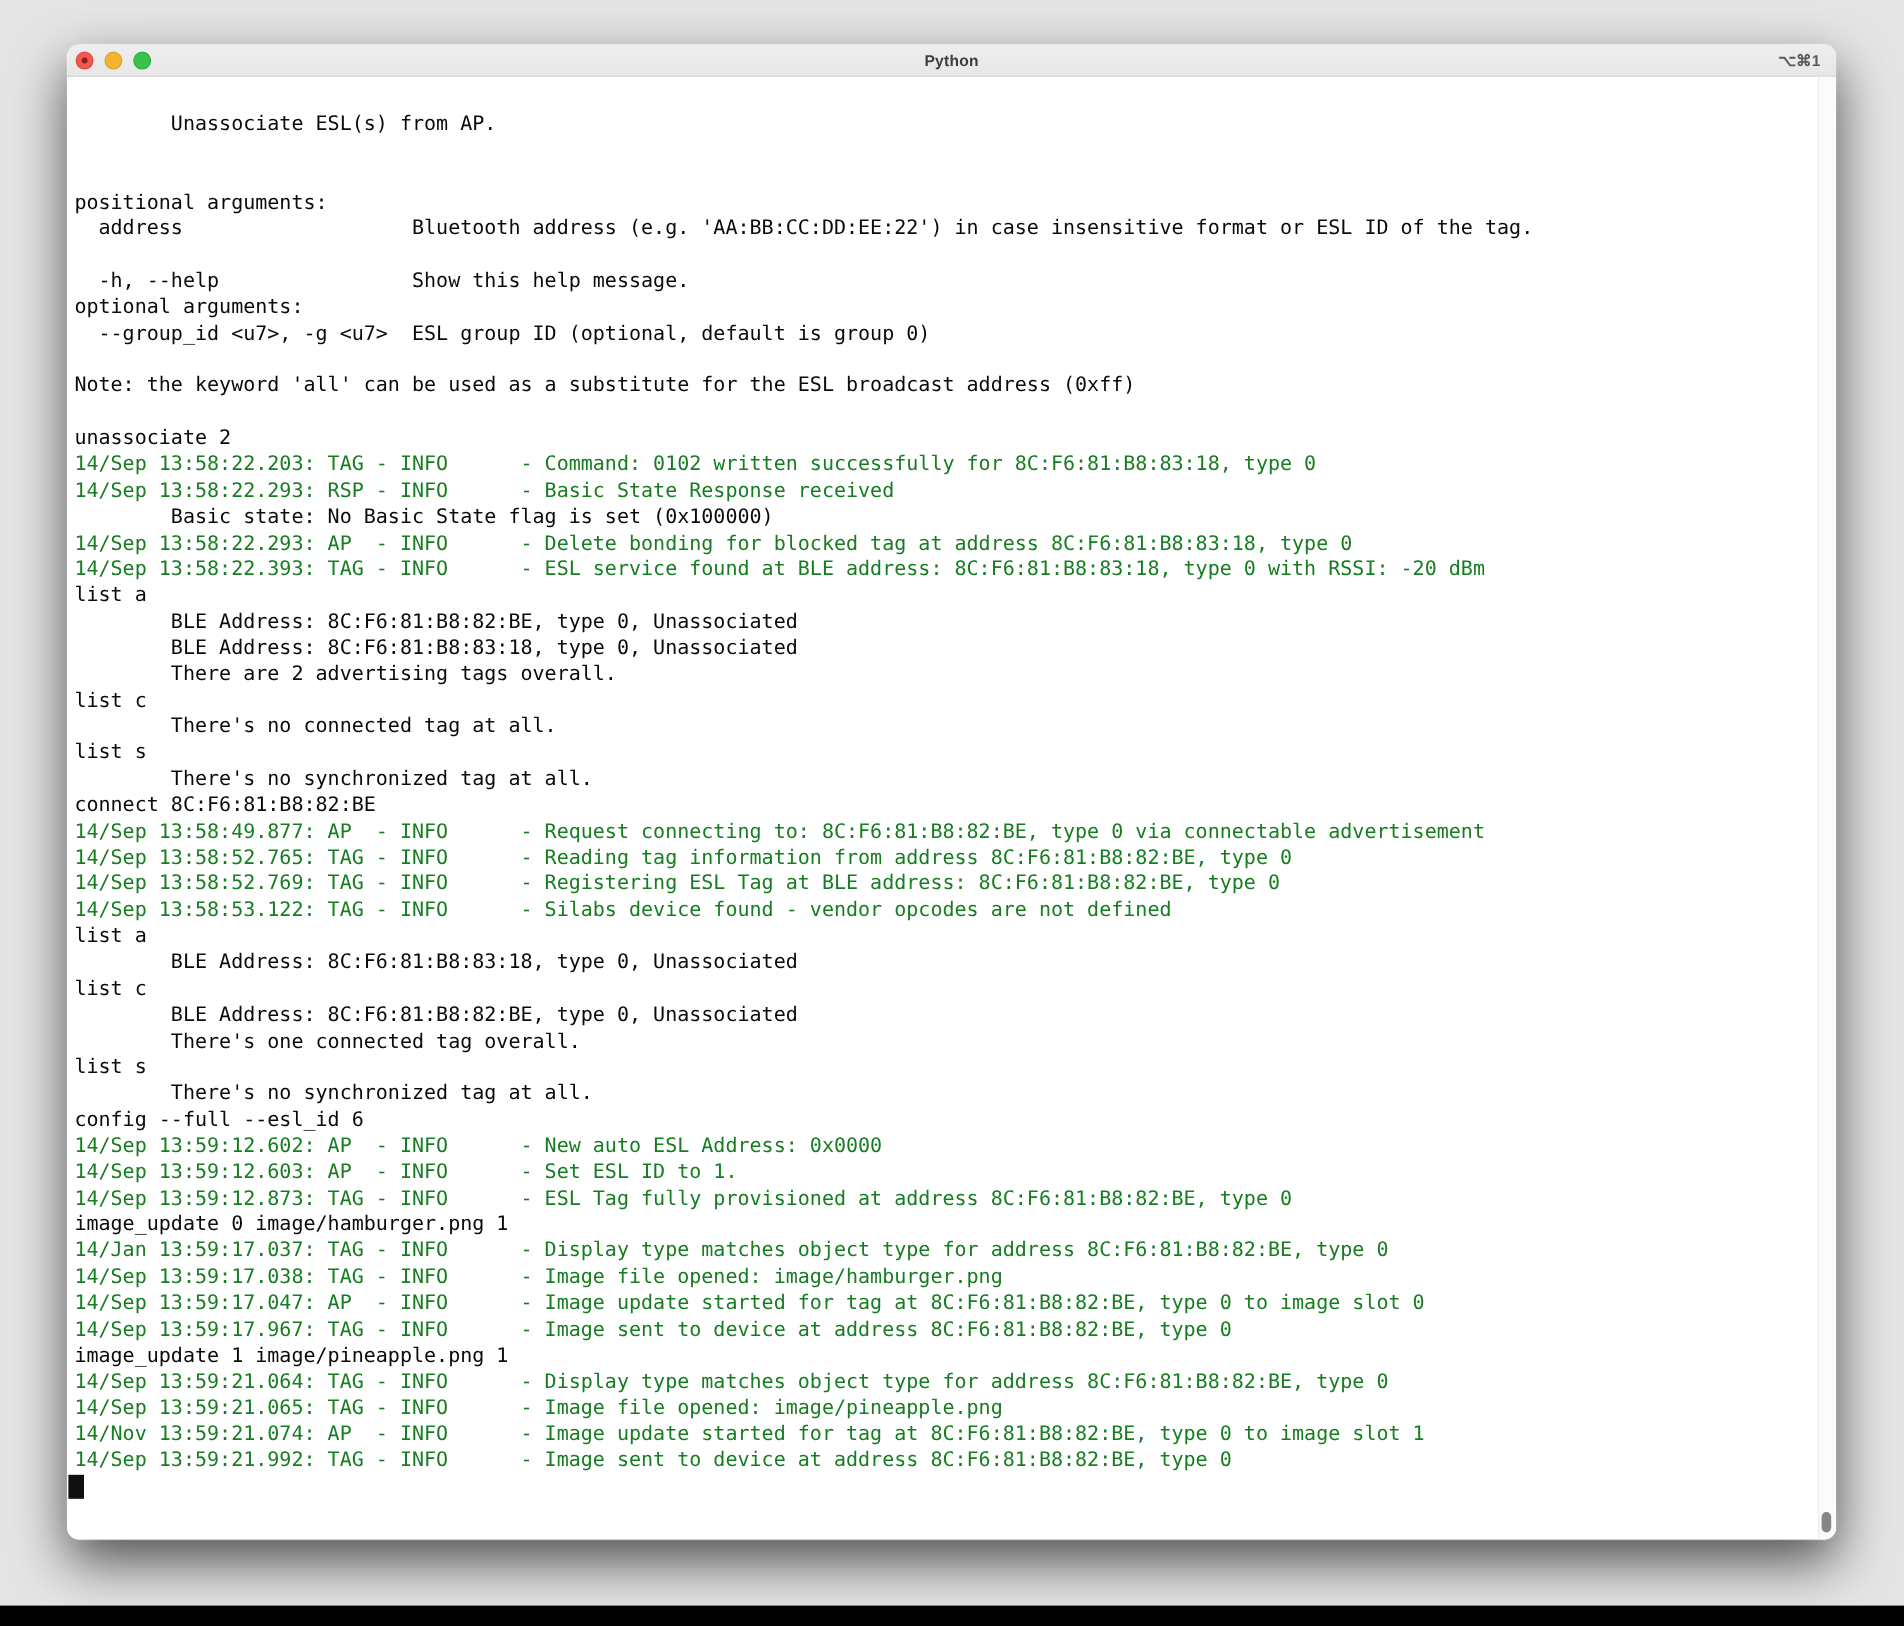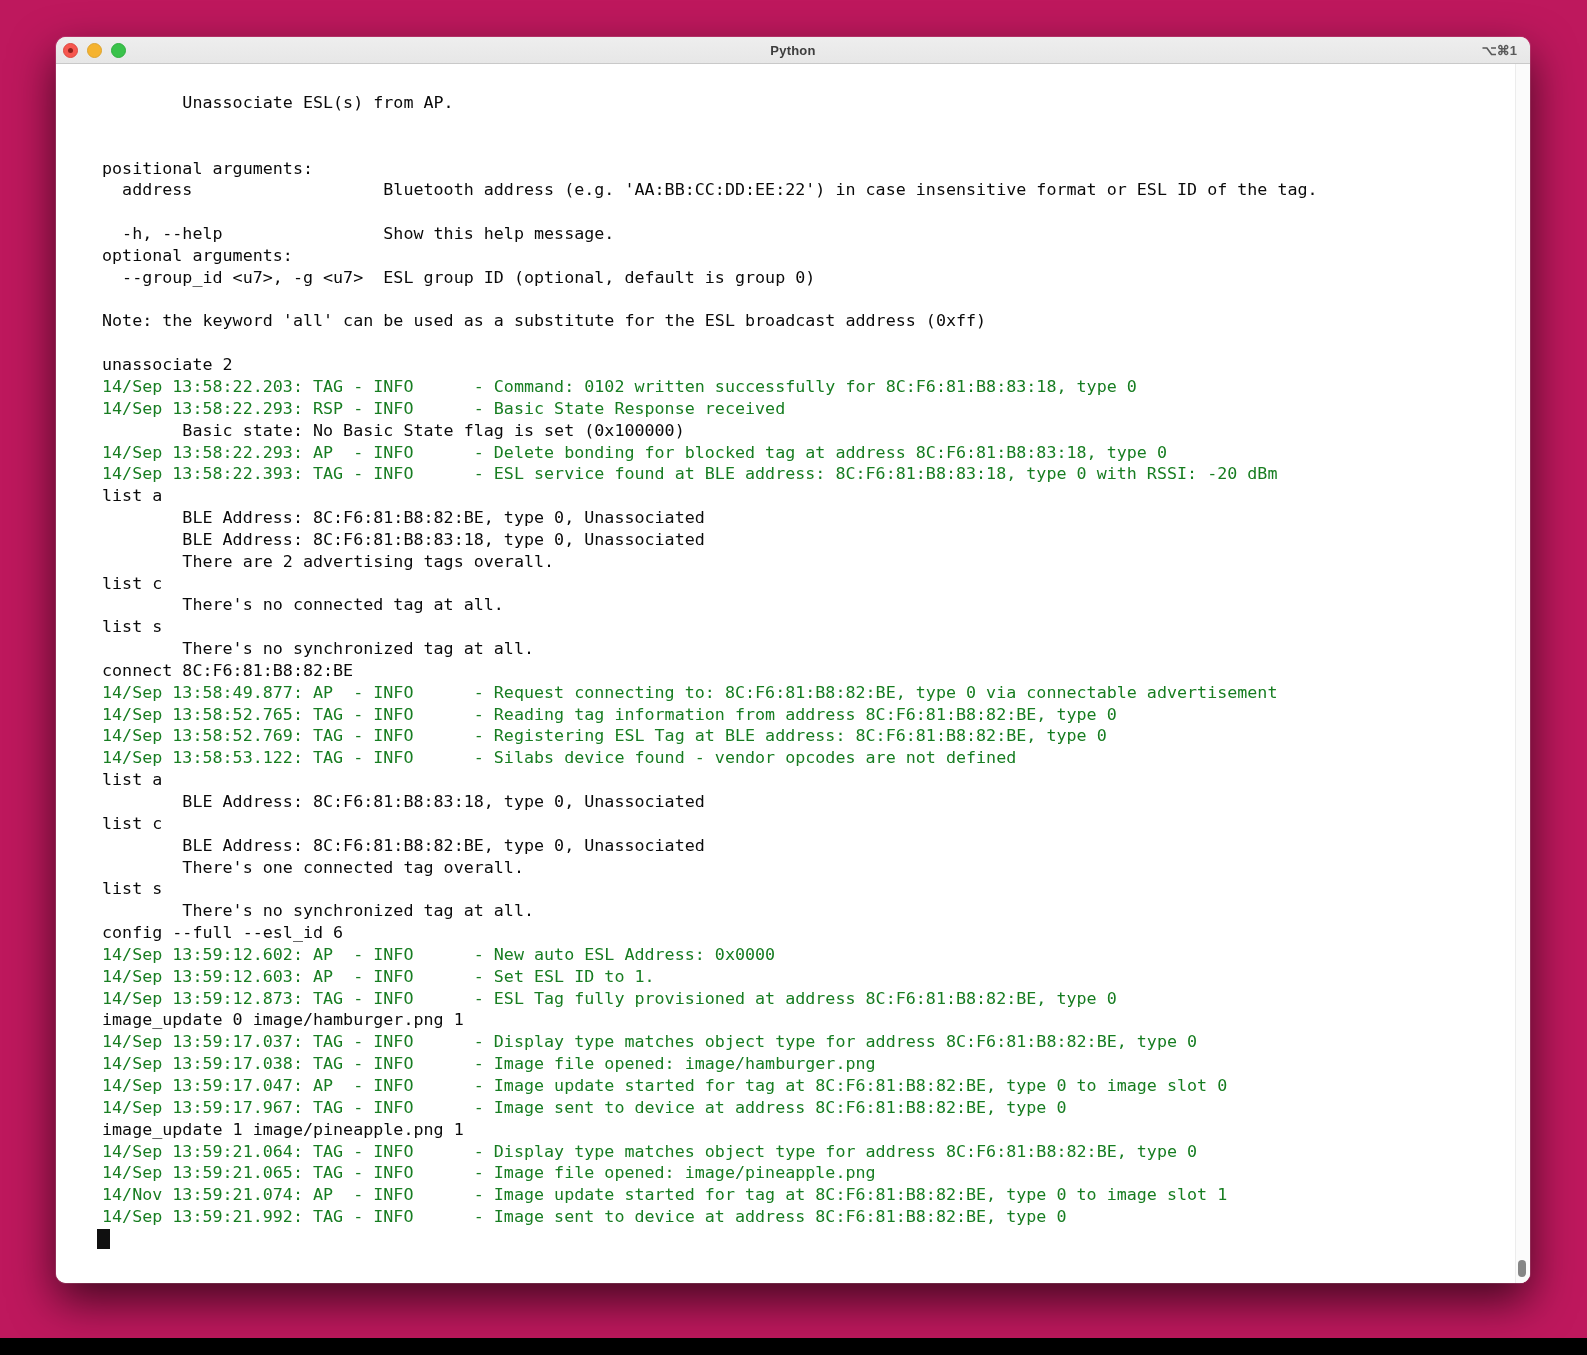--- a/index.html
+++ b/index.html
@@ -8,21 +8,21 @@
     background: #000000;
     width: 1587px;
     height: 1355px;
     overflow: hidden;
     font-family: "Liberation Sans", sans-serif;
   }
   .desktop {
     position: relative;
     width: 1587px;
     height: 1338px;
-    background: #be185d;
+    background: #e5e5e5;
   }
   .window {
     position: absolute;
     left: 56px;
     top: 37px;
     width: 1474px;
     height: 1246px;
     background: #ffffff;
     border-radius: 10px;
     overflow: hidden;
@@ -92,21 +92,20 @@
     overflow: hidden;
     font-family: "DejaVu Sans Mono", "Liberation Mono", monospace;
     font-size: 16.7px;
     font-variant-ligatures: none;
   }
   .line {
     height: 21.85px;
     line-height: 21.85px;
     white-space: pre;
     color: #0a0a0a;
-    margin-left: 40px;
   }
   .line.green { color: var(--log-green, #177d21); }
   .cursor {
     display: inline-block;
     width: 13px;
     height: 20px;
     margin-left: -5px;
     margin-top: 1px;
     vertical-align: top;
     background: #101010;
@@ -184,21 +183,21 @@
           <div class="line">list c</div>
           <div class="line">        BLE Address: 8C:F6:81:B8:82:BE, type 0, Unassociated</div>
           <div class="line">        There's one connected tag overall.</div>
           <div class="line">list s</div>
           <div class="line">        There's no synchronized tag at all.</div>
           <div class="line">config --full --esl_id 6</div>
           <div class="line green">14/Sep 13:59:12.602: AP  - INFO      - New auto ESL Address: 0x0000</div>
           <div class="line green">14/Sep 13:59:12.603: AP  - INFO      - Set ESL ID to 1.</div>
           <div class="line green">14/Sep 13:59:12.873: TAG - INFO      - ESL Tag fully provisioned at address 8C:F6:81:B8:82:BE, type 0</div>
           <div class="line">image_update 0 image/hamburger.png 1</div>
-          <div class="line green">14/Sep 13:59:17.037: TAG - INFO      - Display type matches object type for address 8C:F6:81:B8:82:BE, type 0</div>
+          <div class="line green">14/Jan 13:59:17.037: TAG - INFO      - Display type matches object type for address 8C:F6:81:B8:82:BE, type 0</div>
           <div class="line green">14/Sep 13:59:17.038: TAG - INFO      - Image file opened: image/hamburger.png</div>
           <div class="line green">14/Sep 13:59:17.047: AP  - INFO      - Image update started for tag at 8C:F6:81:B8:82:BE, type 0 to image slot 0</div>
           <div class="line green">14/Sep 13:59:17.967: TAG - INFO      - Image sent to device at address 8C:F6:81:B8:82:BE, type 0</div>
           <div class="line">image_update 1 image/pineapple.png 1</div>
           <div class="line green">14/Sep 13:59:21.064: TAG - INFO      - Display type matches object type for address 8C:F6:81:B8:82:BE, type 0</div>
           <div class="line green">14/Sep 13:59:21.065: TAG - INFO      - Image file opened: image/pineapple.png</div>
           <div class="line green">14/Nov 13:59:21.074: AP  - INFO      - Image update started for tag at 8C:F6:81:B8:82:BE, type 0 to image slot 1</div>
           <div class="line green">14/Sep 13:59:21.992: TAG - INFO      - Image sent to device at address 8C:F6:81:B8:82:BE, type 0</div>
           <div class="line"><span class="cursor"></span></div>
         </div>

